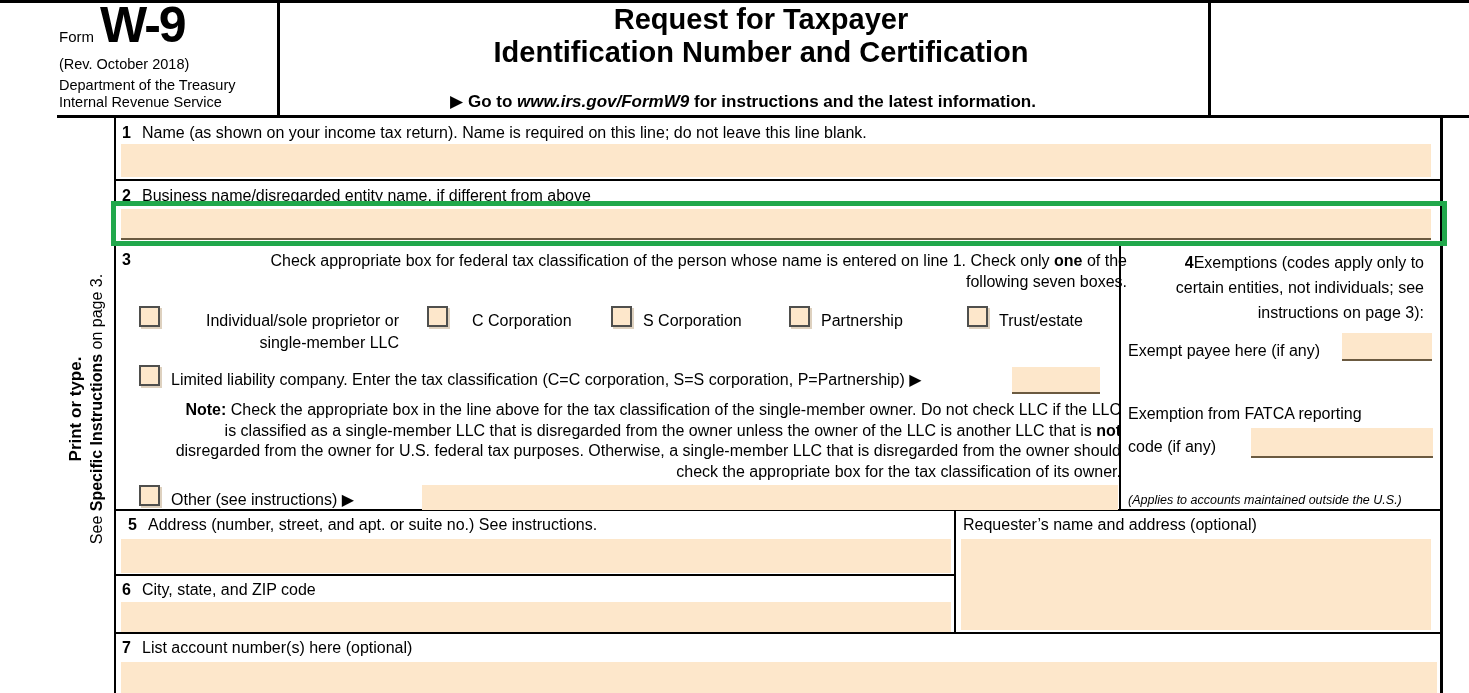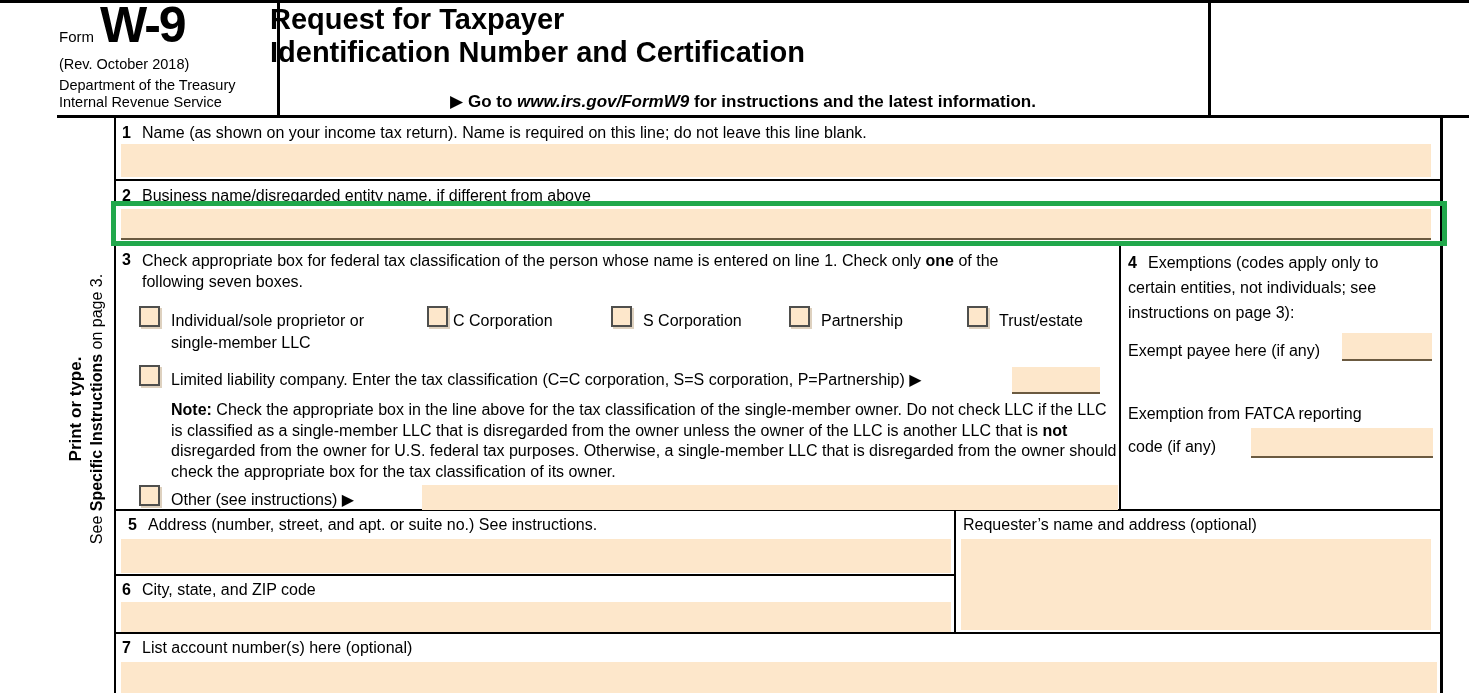--- a/index.html
+++ b/index.html
@@ -9,37 +9,37 @@
   }
   *{box-sizing:border-box;}
   html,body{margin:0;padding:0;background:#fff;}
   .page{
     position:relative;width:1469px;height:693px;background:#fff;overflow:hidden;
     font-family:"Liberation Sans","DejaVu Sans",sans-serif;color:#000;
   }
   .hline,.vline{position:absolute;background:#000;}
   .lbl{position:absolute;font-size:16px;line-height:20px;white-space:nowrap;}
   .lbl .num{font-weight:700;display:inline-block;min-width:20px;}
-  .wrap{white-space:normal;}
+  .wrap{white-space:normal;text-align:right;}
   .fld{
     position:absolute;background:var(--field-fill);border:none;outline:none;
     font-family:inherit;font-size:16px;padding:0 6px;color:#000;
   }
   .fld.ul{border-bottom:2px solid var(--underline-brown);}
   textarea.fld{resize:none;}
   .cb{
     position:absolute;appearance:none;-webkit-appearance:none;-moz-appearance:none;
     width:21px;height:21px;margin:0;background:var(--field-fill);
     border:2px solid #4f4f4d;box-shadow:2px 2px 0 rgba(181,152,112,.45);cursor:pointer;
   }
   .cb:checked::after{content:"✕";position:absolute;left:2px;top:-1px;font-size:16px;}
   .hdr-form-word{position:absolute;left:59px;top:28px;font-size:15px;}
   .hdr-form-number{position:absolute;left:100px;top:-4px;font-size:50px;font-weight:900;letter-spacing:-2px;}
   .hdr-small{position:absolute;font-size:14.5px;line-height:17px;text-align:right;}
-  .hdr-title{position:absolute;left:270px;top:3px;width:930px;text-align:left;font-size:29px;font-weight:700;line-height:33px;}
+  .hdr-title{position:absolute;left:296px;top:3px;width:930px;text-align:center;font-size:29px;font-weight:700;line-height:33px;}
   .hdr-goto{position:absolute;left:278px;top:91px;width:930px;text-align:center;font-size:17px;font-weight:700;}
   .hdr-give{position:absolute;left:1222px;top:17px;width:218px;font-size:19.5px;font-weight:700;line-height:26px;white-space:normal;}
   .sidebar{
     position:absolute;left:-132px;top:386px;width:440px;height:46px;
     transform:rotate(-90deg);text-align:center;line-height:21px;
   }
   .sidebar .s1{font-size:17px;font-weight:700;}
   .sidebar .s2{font-size:16px;}
   .greenbox{
     position:absolute;left:111px;top:201px;width:1336px;height:45px;
@@ -97,21 +97,21 @@
 
   <b class="lbl" style="left:122px;top:250px">3</b>
   <div class="lbl wrap" style="left:142px;top:250px;width:985px;line-height:21px">
     <span>Check appropriate box for federal tax classification of the person whose name is entered on line 1. Check only </span><b>one</b><span> of the</span><br>
     <span>following seven boxes.</span>
   </div>
 
   <input class="cb" style="left: 139px; top: 306px;" type="checkbox">
   <div class="lbl wrap" style="left:171px;top:310px;width:228px;line-height:22px">Individual/sole proprietor or single-member LLC</div>
   <input class="cb" style="left: 427px; top: 306px;" type="checkbox">
-  <div class="lbl" style="left:453px;top:311px">C Corporation</div>
+  <div class="lbl" style="left:472px;top:311px">C Corporation</div>
   <input class="cb" style="left: 611px; top: 306px;" type="checkbox">
   <div class="lbl" style="left:643px;top:311px">S Corporation</div>
   <input class="cb" style="left: 789px; top: 306px;" type="checkbox">
   <div class="lbl" style="left:821px;top:311px">Partnership</div>
   <input class="cb" style="left: 967px; top: 306px;" type="checkbox">
   <div class="lbl" style="left:999px;top:311px">Trust/estate</div>
 
   <input class="cb" style="left: 139px; top: 365px;" type="checkbox">
   <div class="lbl" style="left:171px;top:370px"><span>Limited liability company. Enter the tax classification (C=C corporation, S=S corporation, P=Partnership)</span> <span>▶</span></div>
   <input class="fld ul" style="left: 1012px; top: 367px; width: 88px; height: 27px;" type="text" value="">
@@ -123,20 +123,21 @@
   <input class="cb" style="left: 139px; top: 485px;" type="checkbox">
   <div class="lbl" style="left:171px;top:490px"><span>Other (see instructions)</span> <span>▶</span></div>
   <input class="fld" style="left: 422px; top: 485px; width: 696px; height: 25px;" type="text" value="">
 
   <div class="lbl wrap" style="left:1128px;top:250px;width:296px;line-height:25px"><span class="num">4</span><span>Exemptions (codes apply only to certain entities, not individuals; see instructions on page 3):</span></div>
   <div class="lbl" style="left:1128px;top:341px">Exempt payee here (if any)</div>
   <input class="fld ul" style="left: 1342px; top: 333px; width: 90px; height: 28px;" type="text" value="">
   <div class="lbl" style="left:1128px;top:404px">Exemption from FATCA reporting</div>
   <div class="lbl" style="left:1128px;top:437px">code (if any)</div>
   <input class="fld ul" style="left: 1251px; top: 428px; width: 182px; height: 30px;" type="text" value="">
+  <div class="lbl italic" style="left:1128px;top:490px;font-size:12.5px">(Applies to accounts maintained outside the U.S.)</div>
 
   <div class="lbl" style="left:128px;top:515px"><span class="num">5</span><span>Address (number, street, and apt. or suite no.) See instructions.</span></div>
   <input class="fld" style="left: 121px; top: 539px; width: 830px; height: 34px;" type="text" value="">
   <div class="lbl" style="left:963px;top:515px">Requester’s name and address (optional)</div>
   <textarea class="fld" style="left: 961px; top: 539px; width: 470px; height: 91px;"></textarea>
 
   <div class="lbl" style="left:122px;top:580px"><span class="num">6</span><span>City, state, and ZIP code</span></div>
   <input class="fld" style="left: 121px; top: 602px; width: 830px; height: 30px;" type="text" value="">
 
   <div class="lbl" style="left:122px;top:638px"><span class="num">7</span><span>List account number(s) here (optional)</span></div>

